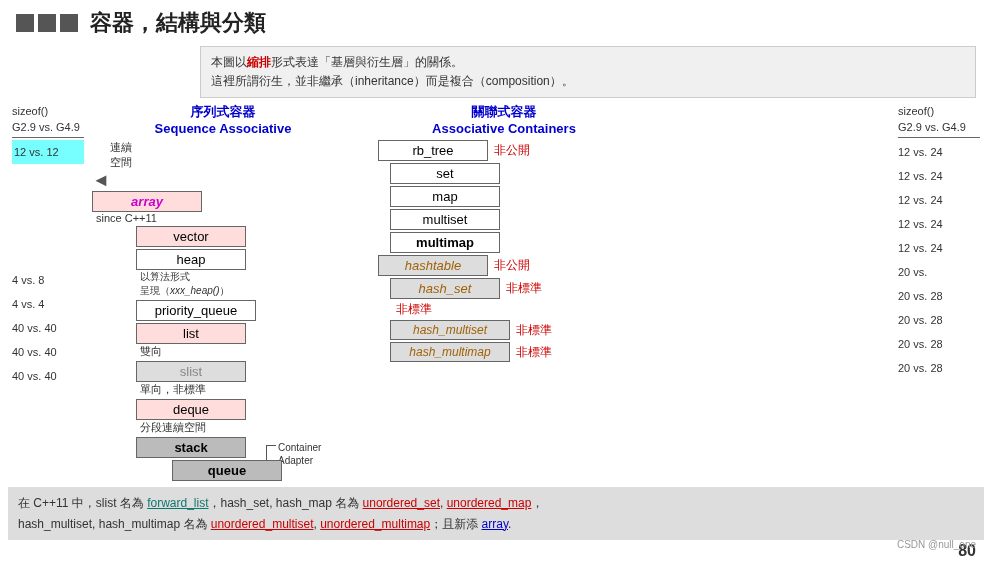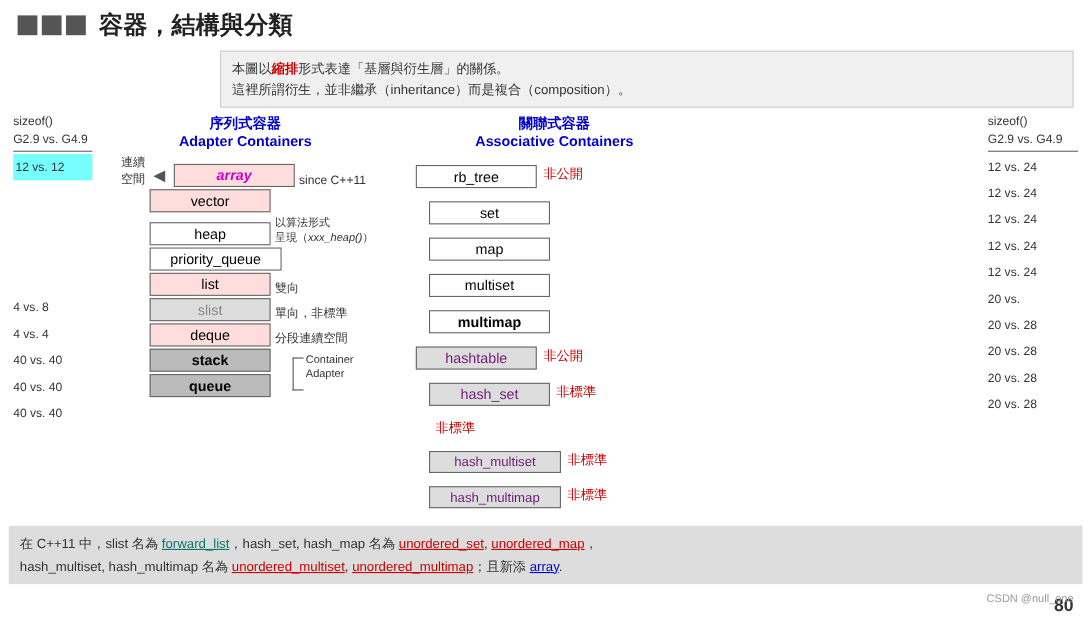--- a/index.html
+++ b/index.html
@@ -99,23 +99,24 @@
     .section-title {
       text-align: center;
       color: #00c;
       font-size: 13px;
       font-weight: bold;
       line-height: 1.3;
     }
 
     .container-row {
       display: flex;
-      align-items: flex-end;
+      align-items: flex-start;
       margin: 2px 0;
       position: relative;
+      flex-direction: column;
     }
 
     .box {
       border: 1px solid #666;
       padding: 2px 8px;
       text-align: center;
       font-size: 13px;
       background: #fff;
       min-width: 110px;
     }
@@ -132,32 +133,33 @@
     }
 
     
     .assoc-container {
       width: 260px;
       padding: 0 4px;
     }
 
     .assoc-row {
       display: flex;
-      margin: 12px 0;
+      align-items: center;
+      margin: 2px 0;
     }
 
     .assoc-box {
       border: 1px solid #666;
       padding: 2px 8px;
       text-align: center;
       font-size: 13px;
       background: #fff;
       min-width: 110px;
     }
-    .assoc-box.gray-bg { background: #ddd; color: #701a75; }
+    .assoc-box.gray-bg { background: #ddd; color: #a16207; font-style: italic; }
 
     .non-public {
       color: #c00;
       font-size: 12px;
       margin-left: 6px;
       white-space: nowrap;
     }
     .non-standard {
       color: #c00;
       font-size: 12px;
@@ -254,21 +256,21 @@
     <div class="size-row">40 vs. 40</div>
     <div class="size-row">40 vs. 40</div>
     <div class="size-row">40 vs. 40</div>
   </div>
 
   <div class="center-section">
 
     <div class="seq-container">
       <div class="section-title">
         <div>序列式容器</div>
-        <div>Adapter Containers</div>
+        <div>Sequence Associative</div>
       </div>
 
       <div class="container-row">
         <div style="width:40px; text-align:right; font-size:11px; color:#333; margin-right:4px;">連續<br>空間</div>
         <span style="font-size:18px; color:#555; margin-right:4px;">◄</span>
         <div class="box pink-bg array-box" style="color:#c0c; font-style:italic; font-weight:bold;">array</div>
         <span class="annotation">since C++11</span>
       </div>
 
       <div class="container-row" style="margin-left:44px;">
@@ -301,21 +303,21 @@
 
       <div class="container-row" style="margin-left:44px; position:relative;">
         <div class="box dark-gray-bg" style="font-weight:bold;">stack</div>
         <div style="position:absolute; left:118px; top:-4px; display:flex; flex-direction:row; align-items:center;padding-left:12px;">
           <div style="border-left:1px solid #555; border-top:1px solid #555; width:10px; height:30px; border-bottom:1px solid #555; margin-top:12px;"></div>
           <div style="font-size:10px; color:#333; margin-left:2px; line-height:1.3;">Container<br>Adapter</div>
         </div>
       </div>
 
       <div class="container-row" style="margin-left:44px;">
-        <div class="box dark-gray-bg" style="font-weight:bold;">queue</div>
+        <div class="box dark-gray-bg" style="font-weight:bold;margin-left:36px;">queue</div>
       </div>
     </div>
 
     <div class="assoc-container">
       <div class="section-title">
         <div>關聯式容器</div>
         <div>Associative Containers</div>
       </div>
 
       <div class="assoc-row">

